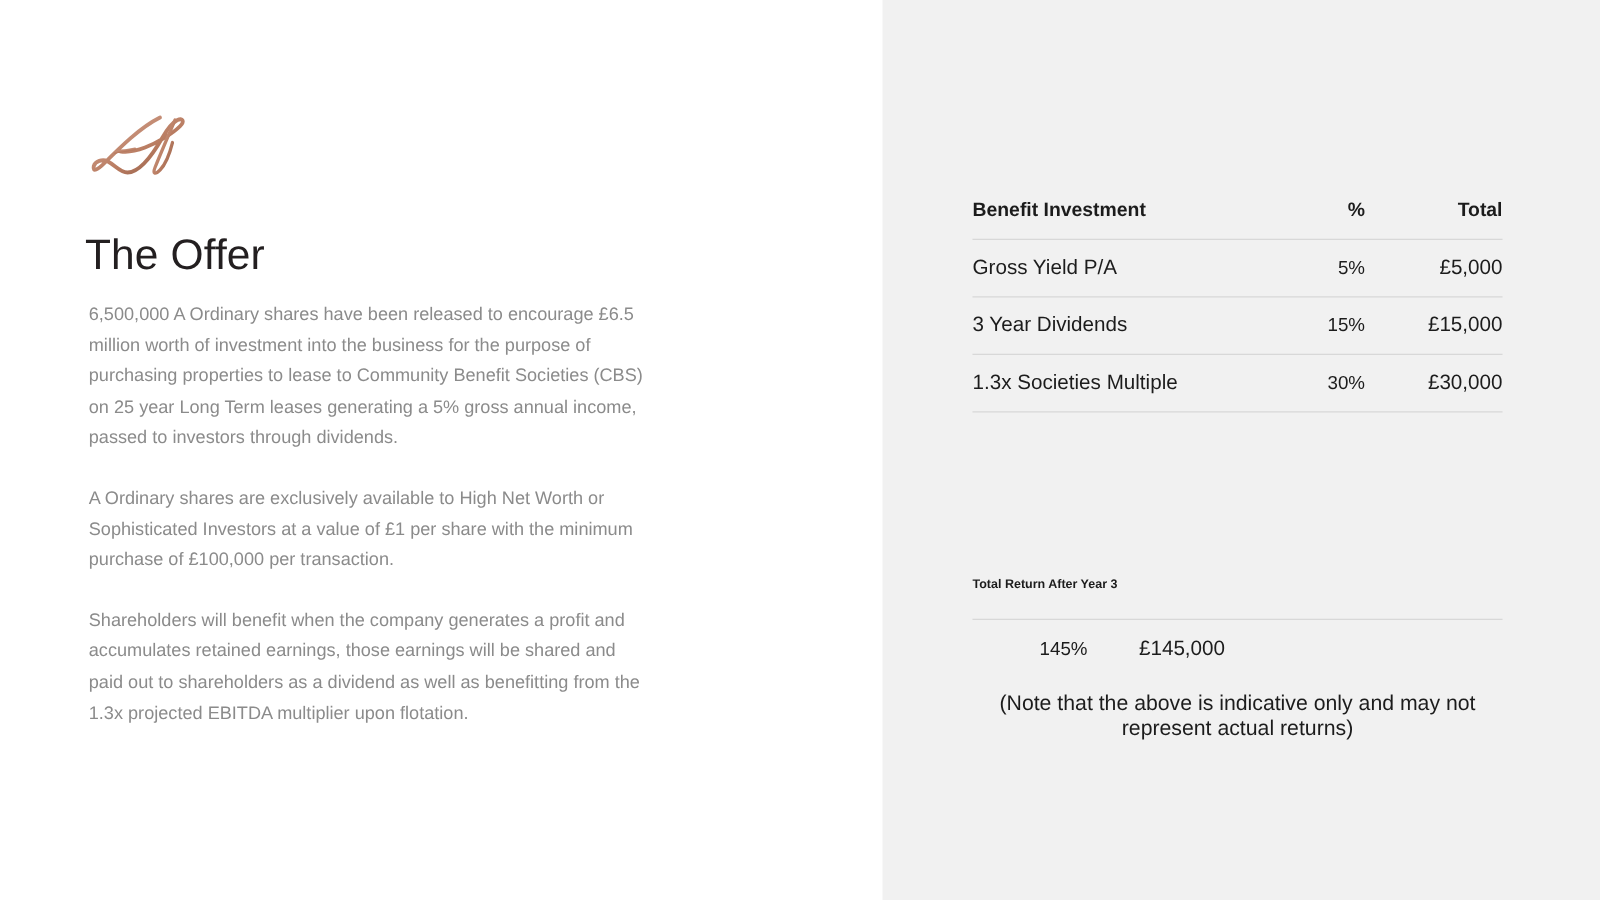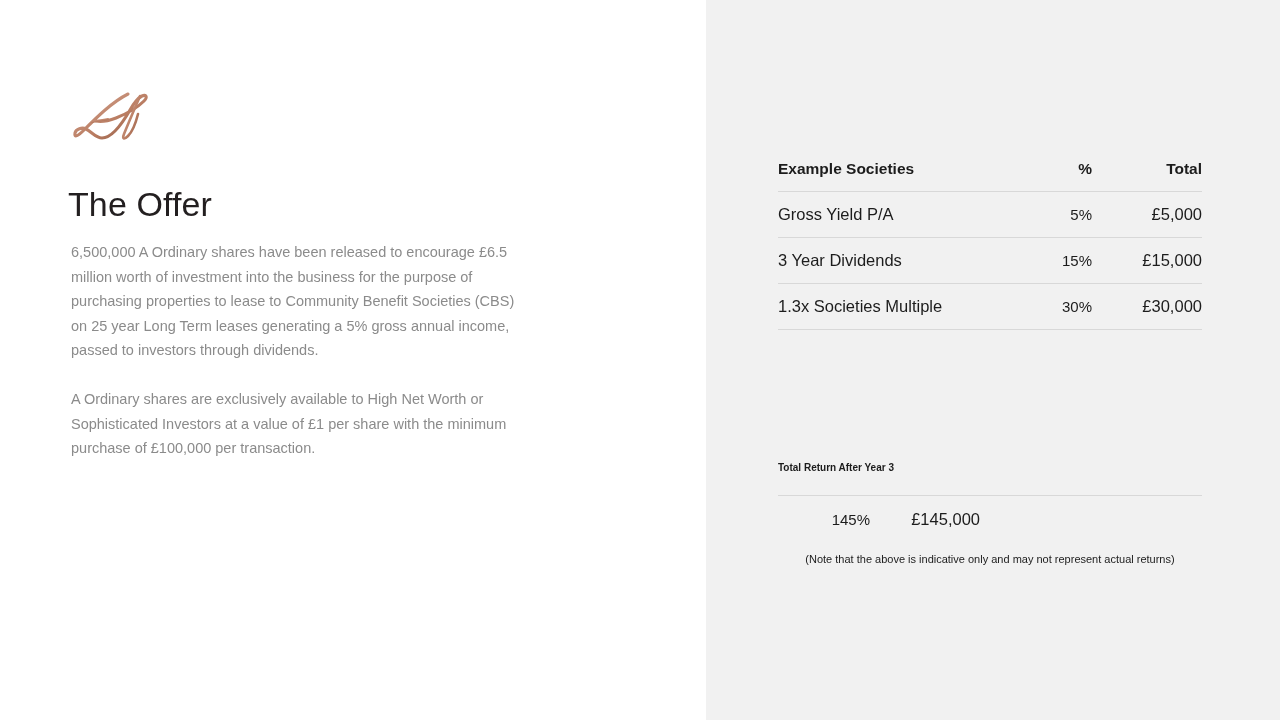--- a/index.html
+++ b/index.html
@@ -144,21 +144,21 @@
     text-align: right;
     font-size: 16.5px;
     color: #1c1c1c;
   }
   .footnote {
     position: absolute;
     left: 72px;
     top: 553px;
     width: 424px;
     text-align: center;
-    font-size: 11px;
+    font-size: 17px;
     color: #1c1c1c;
   }
 </style>
 </head>
 <body>
 
 <div class="slide">
 
   <div class="left-pane">
 
@@ -175,31 +175,32 @@
         <path d="M72 8 C66 22 60 36 56 46 C54 51 56 52 60 48 C64 44 68 34 70 26" fill="none" stroke="url(#g1)" stroke-width="2.6" stroke-linecap="round"></path>
         <path d="M24 34 C28 33 34 32 40 31" fill="none" stroke="url(#g1)" stroke-width="2" stroke-linecap="round"></path>
       </svg>
     </div>
 
     <h1 class="page-title">The Offer</h1>
 
     <div class="body-copy">
       <p>6,500,000 A Ordinary shares have been released to encourage £6.5 million worth of investment into the business for the purpose of purchasing properties to lease to Community Benefit Societies (CBS) on 25 year Long Term leases generating a 5% gross annual income, passed to investors through dividends.</p>
       <p>A Ordinary shares are exclusively available to High Net Worth or Sophisticated Investors at a value of £1 per share with the minimum purchase of £100,000 per transaction.</p>
+      <p>Shareholders will benefit when the company generates a profit and accumulates retained earnings, those earnings will be shared and paid out to shareholders as a dividend as well as benefitting from the 1.3x projected EBITDA multiplier upon flotation.</p>
     </div>
 
   </div>
 
   <div class="right-pane">
 
     <div class="table-wrap">
       <table>
         <thead>
           <tr class="thead-row row-line">
-            <th class="c-label">Example Societies</th>
+            <th class="c-label">Benefit Investment</th>
             <th class="c-pct">%</th>
             <th class="c-total">Total</th>
           </tr>
         </thead>
         <tbody>
           <tr class="data-row row-line">
             <td class="c-label">Gross Yield P/A</td>
             <td class="c-pct">5%</td>
             <td class="c-total">£5,000</td>
           </tr>

